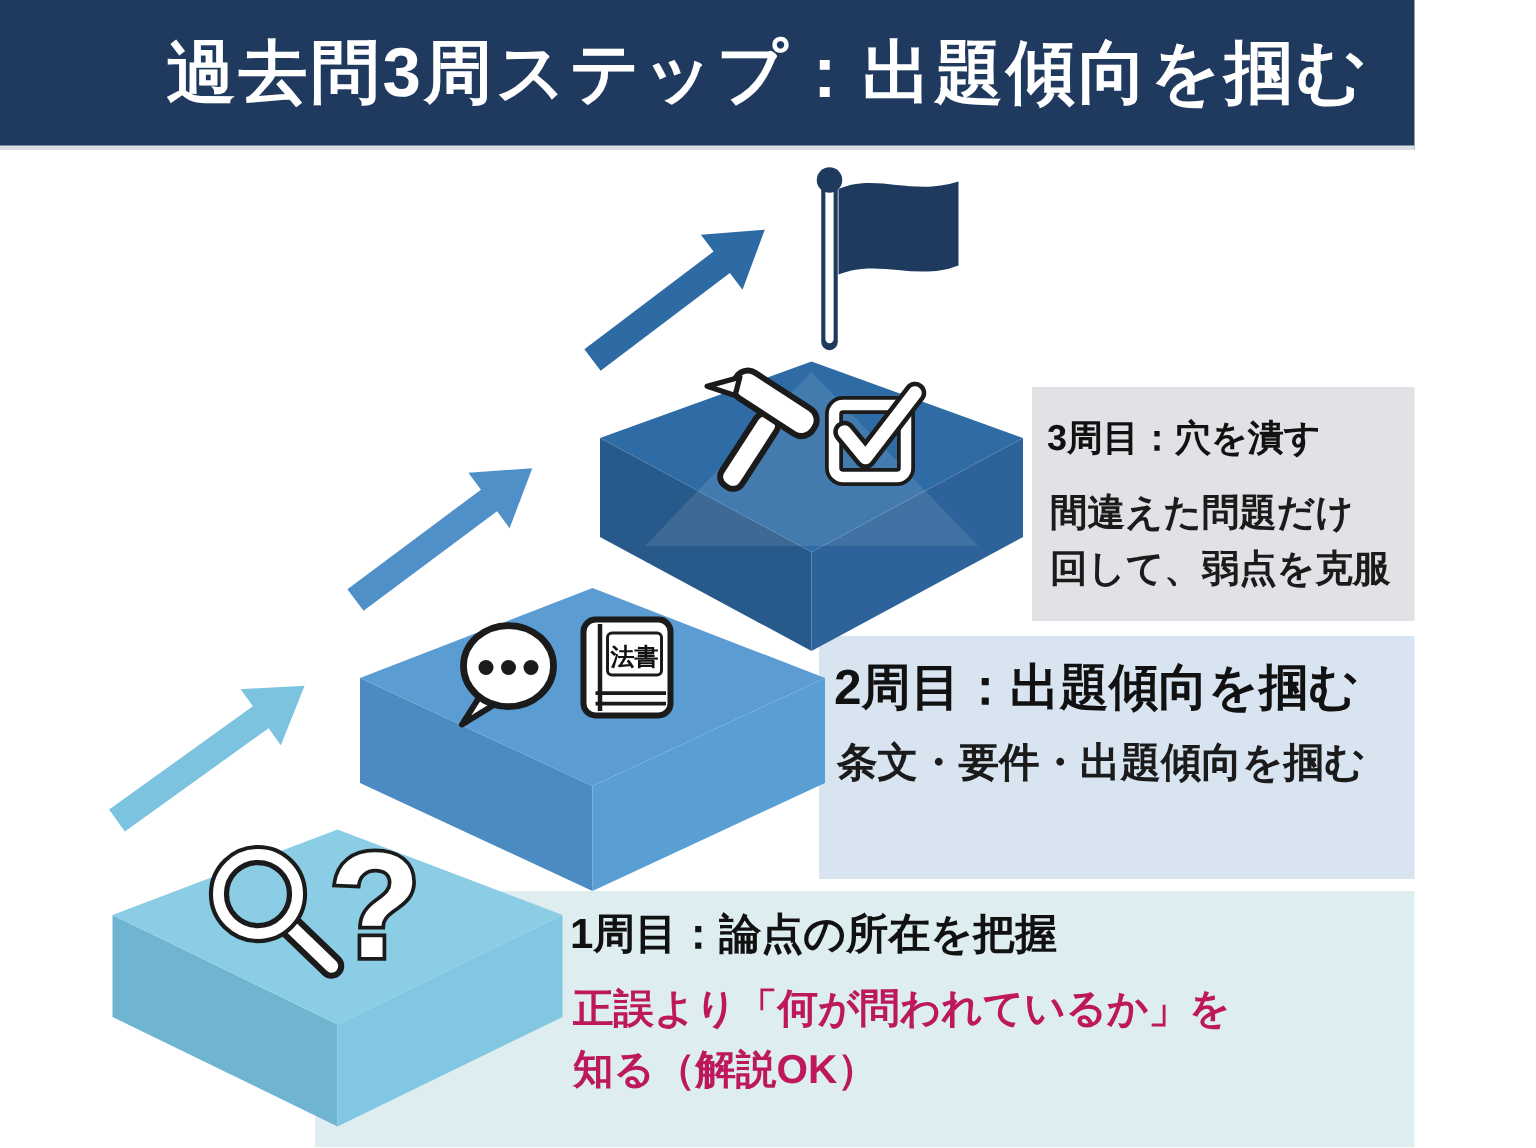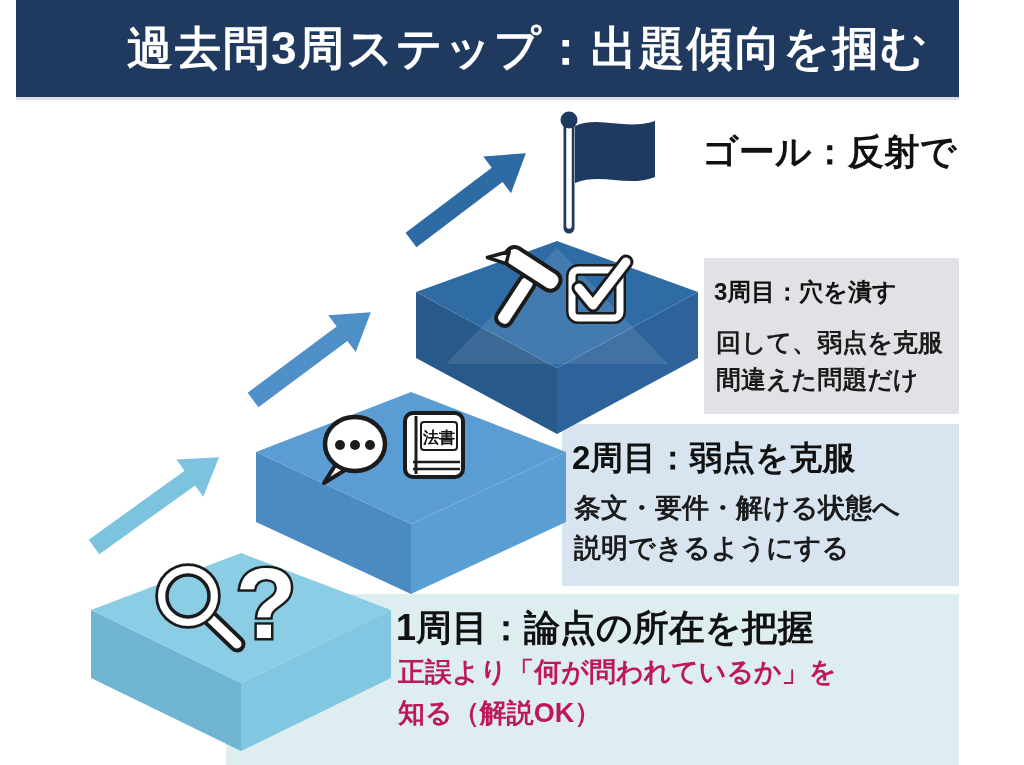--- a/index.html
+++ b/index.html
@@ -1,17 +1,17 @@
 <!DOCTYPE html>
 <html><head>
 <meta charset="utf-8">
 <style>
   html,body{margin:0;padding:0;}
   body{width:1024px;height:765px;font-family:"Liberation Sans","DejaVu Sans",sans-serif;background:#ffffff;}
-  .stage{position:relative;width:943px;height:765px;overflow:hidden;background:#ffffff;margin-left:16px;}
+  .stage{position:relative;width:943px;height:765px;overflow:hidden;background:#ffffff;}
 
   
   .header{position:absolute;top:0;left:0;width:1024px;height:100px;
           display:flex;align-items:center;justify-content:center;
           border-bottom:3px solid #d9dee3;box-sizing:border-box;}
   .header .title{font-size:46px;font-weight:bold;letter-spacing:2px;white-space:nowrap;}
 
   
   .band{position:absolute;z-index:1;}
   .band-3{left:688px;top:258px;width:336px;height:156px;}
@@ -21,21 +21,21 @@
   
   .diagram{position:absolute;left:0;top:100px;width:1024px;height:665px;z-index:2;}
 
   
   .tblock{position:absolute;z-index:3;white-space:nowrap;color:#111;font-weight:bold;}
   .goal{left:686px;top:126px;font-size:36px;line-height:52px;}
   .r3-label{left:698px;top:276px;font-size:24px;}
   .r3-desc{left:700px;top:324px;font-size:25px;line-height:37px;color:#1b1b1b;}
   .r2-label{left:556px;top:436px;font-size:33px;}
   .r2-desc{left:558px;top:488px;font-size:27px;line-height:40px;color:#1b1b1b;}
-  .r1-label{left:380px;top:604px;font-size:36px;}
+  .r1-label{left:380px;top:604px;font-size:28px;}
   .r1-desc{left:382px;top:652px;font-size:27px;line-height:41px;color:#be185d;}
 </style>
 </head>
 <body>
 
 <div class="stage">
 
   <div class="header" style="background:#1f3a5e;color:#ffffff">
     <span class="title">過去問3周ステップ：出題傾向を掴む</span>
   </div>
@@ -114,33 +114,31 @@
     </g>
     <g>
       <rect x="556" y="170" width="48" height="48" rx="6" fill="none" stroke="#1b1b1b" stroke-width="12"></rect>
       <rect x="556" y="170" width="48" height="48" rx="6" fill="none" stroke="#ffffff" stroke-width="7"></rect>
       <path d="M563,188 L577,205 L610,162" fill="none" stroke="#1b1b1b" stroke-width="15" stroke-linecap="round" stroke-linejoin="round"></path>
       <path d="M563,188 L577,205 L610,162" fill="none" stroke="#ffffff" stroke-width="9" stroke-linecap="round" stroke-linejoin="round"></path>
     </g>
   </svg>
 
   <div class="tblock goal">
-    <div>ゴール：反射で</div>
   </div>
 
   <div class="tblock r3-label">3周目：穴を潰す</div>
   <div class="tblock r3-desc">
+    <div>間違えた問題だけ</div>
     <div>回して、弱点を克服</div>
-    <div>間違えた問題だけ</div>
   </div>
 
-  <div class="tblock r2-label">2周目：弱点を克服</div>
+  <div class="tblock r2-label">2周目：出題傾向を掴む</div>
   <div class="tblock r2-desc">
-    <div>条文・要件・解ける状態へ</div>
-    <div>説明できるようにする</div>
+    <div>条文・要件・出題傾向を掴む</div>
   </div>
 
   <div class="tblock r1-label">1周目：論点の所在を把握</div>
   <div class="tblock r1-desc">
     <div>正誤より「何が問われているか」を</div>
     <div>知る（解説OK）</div>
   </div>
 
 </div>
 

